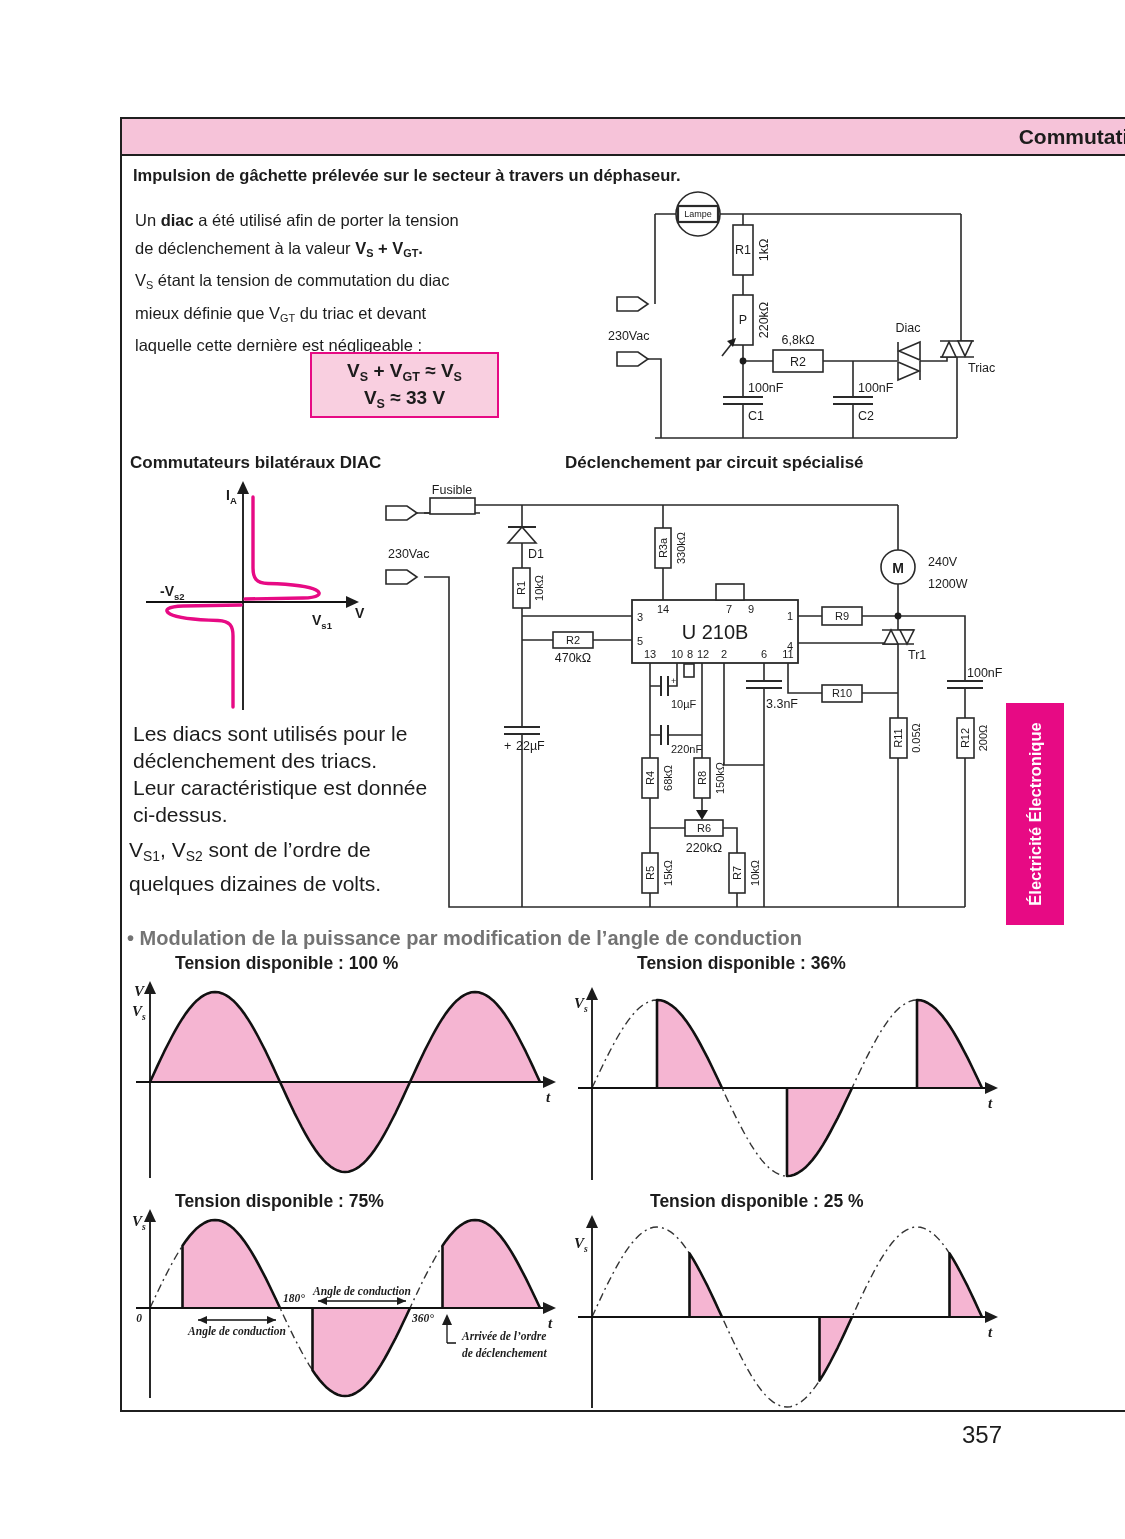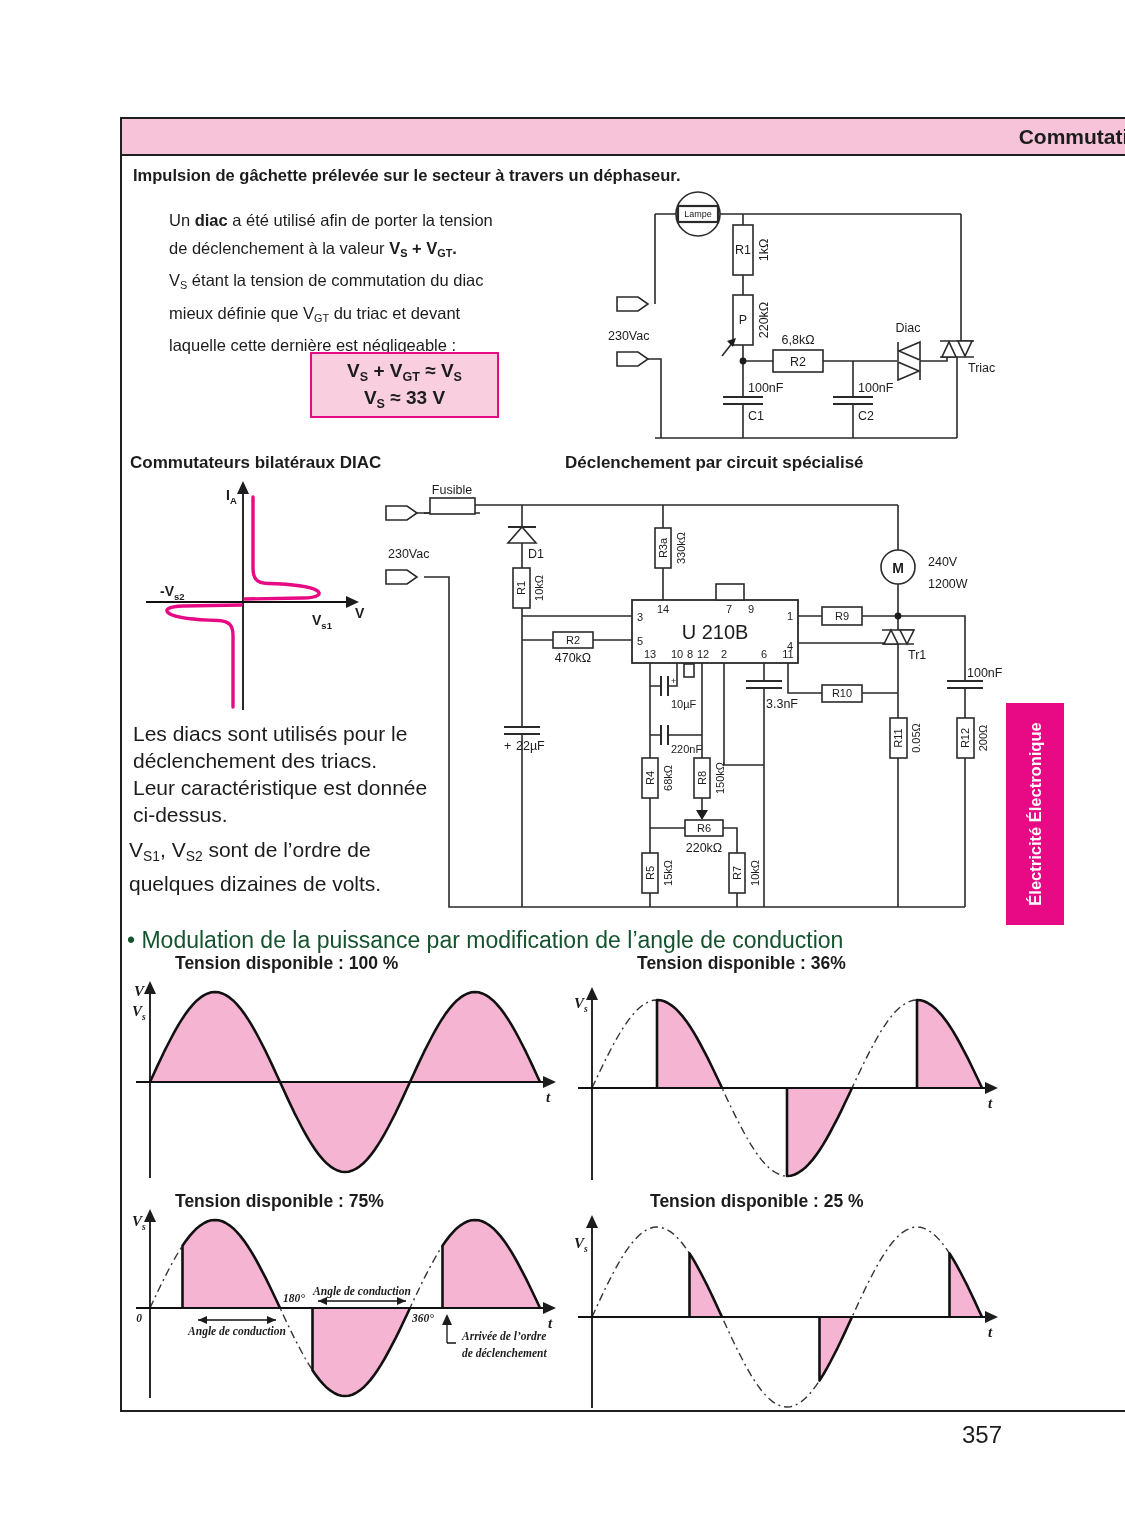--- a/index.html
+++ b/index.html
@@ -14,21 +14,21 @@
              box-sizing:border-box;}
   .h-bold{font-weight:bold;font-size:17px;}
   .body-txt{font-size:16.5px;line-height:27.5px;}
   .body-txt2{font-size:21px;line-height:27px;}
   .sub{font-size:0.66em;vertical-align:-0.28em;}
   .b{font-weight:bold;}
   .formula-box{position:absolute;left:310px;top:352px;width:189px;height:66px;
                background:#F9CFE0;border:2.5px solid #E70A84;box-sizing:border-box;
                display:flex;flex-direction:column;align-items:center;justify-content:center;
                font-weight:bold;font-size:19px;gap:4px;}
-  .mod-heading{position:absolute;left:127px;top:927px;font-weight:normal;font-size:23px;color:#14532d;}
+  .mod-heading{position:absolute;left:127px;top:927px;font-weight:bold;font-size:20px;color:#737373;}
   .chart-title{position:absolute;font-weight:bold;font-size:17.5px;}
   .sidebar-tab{position:absolute;left:1006px;top:703px;width:58px;height:222px;background:#E70A84;}
   .sidebar-tab span{position:absolute;left:50%;top:50%;transform:translate(-50%,-50%) rotate(180deg);
         writing-mode:vertical-rl;color:#fff;font-weight:bold;font-size:16.5px;white-space:nowrap;}
   .pagenum{position:absolute;left:962px;top:1421px;font-size:24px;}
   svg{position:absolute;overflow:visible;}
   svg text{font-family:"Liberation Sans",sans-serif;fill:#1c1c1c;stroke:none;font-size:12.5px;}
   svg .wire{stroke:#2a2a2a;stroke-width:1.6;fill:none;}
   svg .comp{stroke:#2a2a2a;stroke-width:1.6;fill:#fff;}
   svg .t11{font-size:11px;}
@@ -52,21 +52,21 @@
 <div class="page">
 
   <div class="frame">
     <div class="headerbar">
       <span>Commutation</span>
     </div>
   </div>
 
   <div class="abs h-bold" style="left:133px;top:166px;font-size:16.5px;">Impulsion de gâchette prélevée sur le secteur à travers un déphaseur.</div>
 
-  <div class="abs body-txt" style="left:135px;top:207px;width:430px;margin-left:34px;">
+  <div class="abs body-txt" style="left:135px;top:207px;width:430px;">
     <div><span>Un </span><span class="b">diac</span><span> a été utilisé afin de porter la tension</span></div>
     <div><span>de déclenchement à la valeur </span><span class="b"><span>V</span><span class="sub">S</span><span> + </span><span>V</span><span class="sub">GT</span><span>.</span></span></div>
     <div><span>V</span><span class="sub">S</span><span> étant la tension de commutation du diac</span></div>
     <div><span>mieux définie que V</span><span class="sub">GT</span><span> du triac et devant</span></div>
     <div><span>laquelle cette dernière est négligeable :</span></div>
   </div>
 
   <div class="formula-box">
     <div><span>V</span><span class="sub">S</span><span> + </span><span>V</span><span class="sub">GT</span><span> ≈ </span><span>V</span><span class="sub">S</span></div>
     <div><span>V</span><span class="sub">S</span><span> ≈ </span><span>33 V</span></div>

